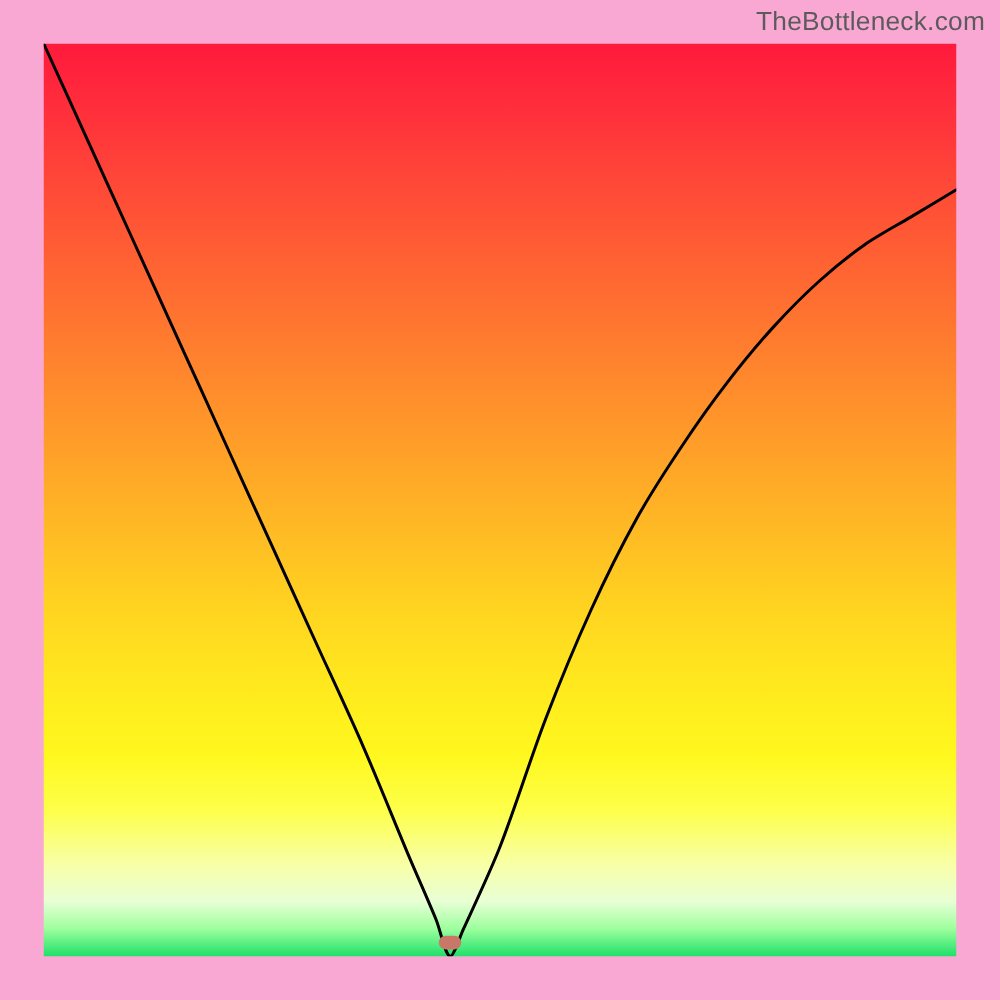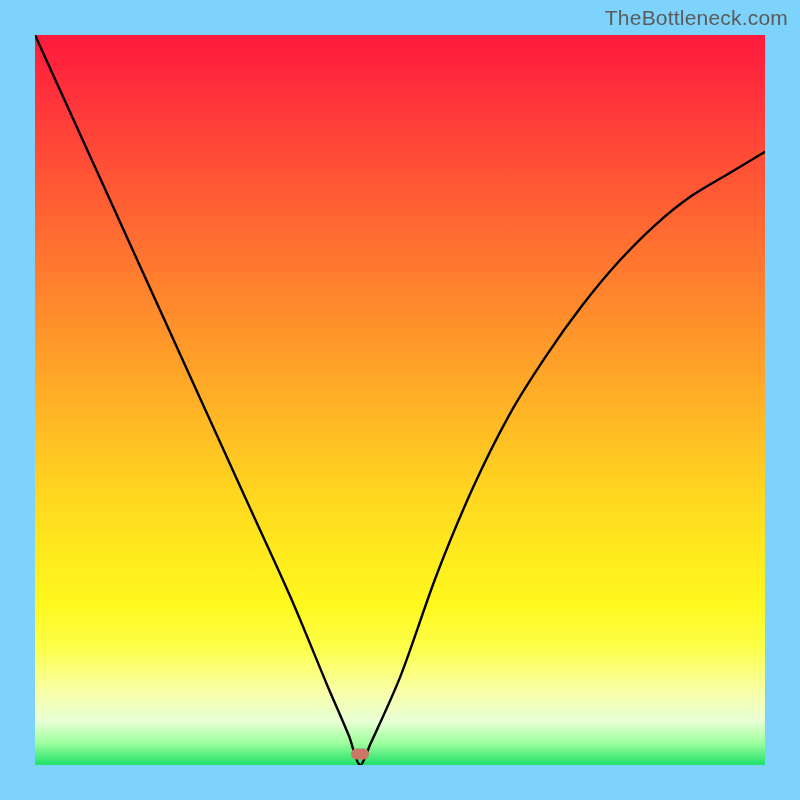--- a/index.html
+++ b/index.html
@@ -10,21 +10,21 @@
     background: #000;
     overflow: hidden;
     font-family: Arial, Helvetica, sans-serif;
   }
   .frame {
     position: absolute;
     left: 0;
     top: 0;
     width: 800px;
     height: 800px;
-    background: #7dd3fc;
+    background: #f9a8d4;
   }
   .plot-area {
     position: absolute;
     left: 35px;
     top: 35px;
     width: 730px;
     height: 730px;
   }
   .gradient {
     position: absolute;

